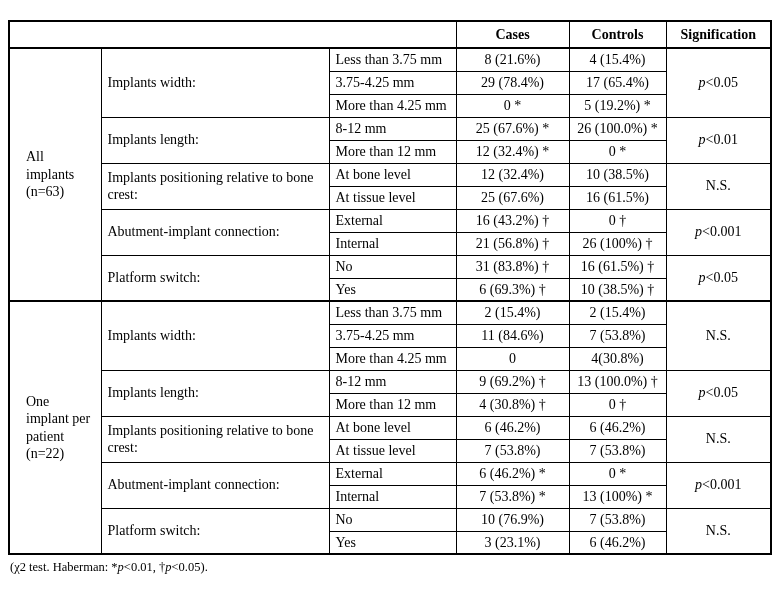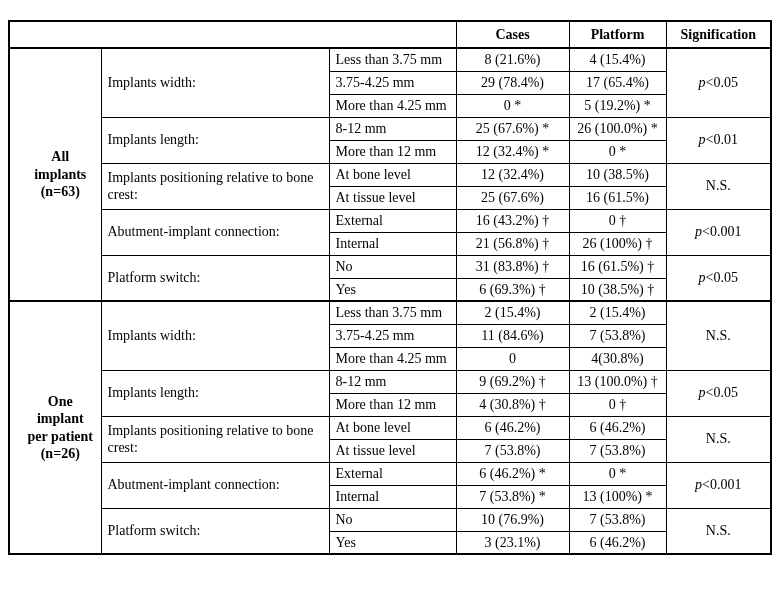--- a/index.html
+++ b/index.html
@@ -27,21 +27,21 @@
     overflow: hidden;
     line-height: 1.25;
   }
   .results th {
     font-weight: bold;
     text-align: center;
     height: 27px;
     border-bottom: 2px solid #000;
   }
   .results td { height: 23px; }
-  td.group { text-align: center; padding-left: 16px; font-weight: bold; }
+  td.group { text-align: left; padding-left: 16px; }
   td.cat   { text-align: left; margin-left: 8px; }
   td.sub   { text-align: left; }
   td.val   { text-align: center; margin-left: 20px; }
   td.sig   { text-align: center; margin-top: 12px; }
   tr.section-start td { border-top: 2px solid #000; }
   .footnote {
     font-size: 12.5px;
     margin: 5px 0 0 2px;
   }
 </style>
@@ -55,21 +55,21 @@
       <col style="width:228px">
       <col style="width:127px">
       <col style="width:113px">
       <col style="width:97px">
       <col style="width:105px">
     </colgroup>
     <thead>
       <tr>
         <th colspan="3"></th>
         <th>Cases</th>
-        <th>Platform</th>
+        <th>Controls</th>
         <th>Signification</th>
       </tr>
     </thead>
     <tbody>
 
       <tr>
         <td class="group" rowspan="11">All implants (n=63)</td>
         <td class="cat" rowspan="3">Implants width:</td>
         <td class="sub">Less than 3.75 mm</td>
         <td class="val">8 (21.6%)</td>
@@ -129,21 +129,21 @@
         <td class="val">16 (61.5%) †</td>
         <td class="sig italicize-p" rowspan="2"><i>p</i>&lt;0.05</td>
       </tr>
       <tr>
         <td class="sub">Yes</td>
         <td class="val">6 (69.3%) †</td>
         <td class="val">10 (38.5%) †</td>
       </tr>
 
       <tr class="section-start">
-        <td class="group" rowspan="11">One implant per patient (n=26)</td>
+        <td class="group" rowspan="11">One implant per patient (n=22)</td>
         <td class="cat" rowspan="3">Implants width:</td>
         <td class="sub">Less than 3.75 mm</td>
         <td class="val">2 (15.4%)</td>
         <td class="val">2 (15.4%)</td>
         <td class="sig" rowspan="3">N.S.</td>
       </tr>
       <tr>
         <td class="sub">3.75-4.25 mm</td>
         <td class="val">11 (84.6%)</td>
         <td class="val">7 (53.8%)</td>
@@ -197,13 +197,14 @@
         <td class="sig" rowspan="2">N.S.</td>
       </tr>
       <tr>
         <td class="sub">Yes</td>
         <td class="val">3 (23.1%)</td>
         <td class="val">6 (46.2%)</td>
       </tr>
     </tbody>
   </table>
 
+  <div class="footnote">(χ2 test. Haberman: *<i>p</i>&lt;0.01, †<i>p</i>&lt;0.05).</div>
 </div>
 
 </body></html>

